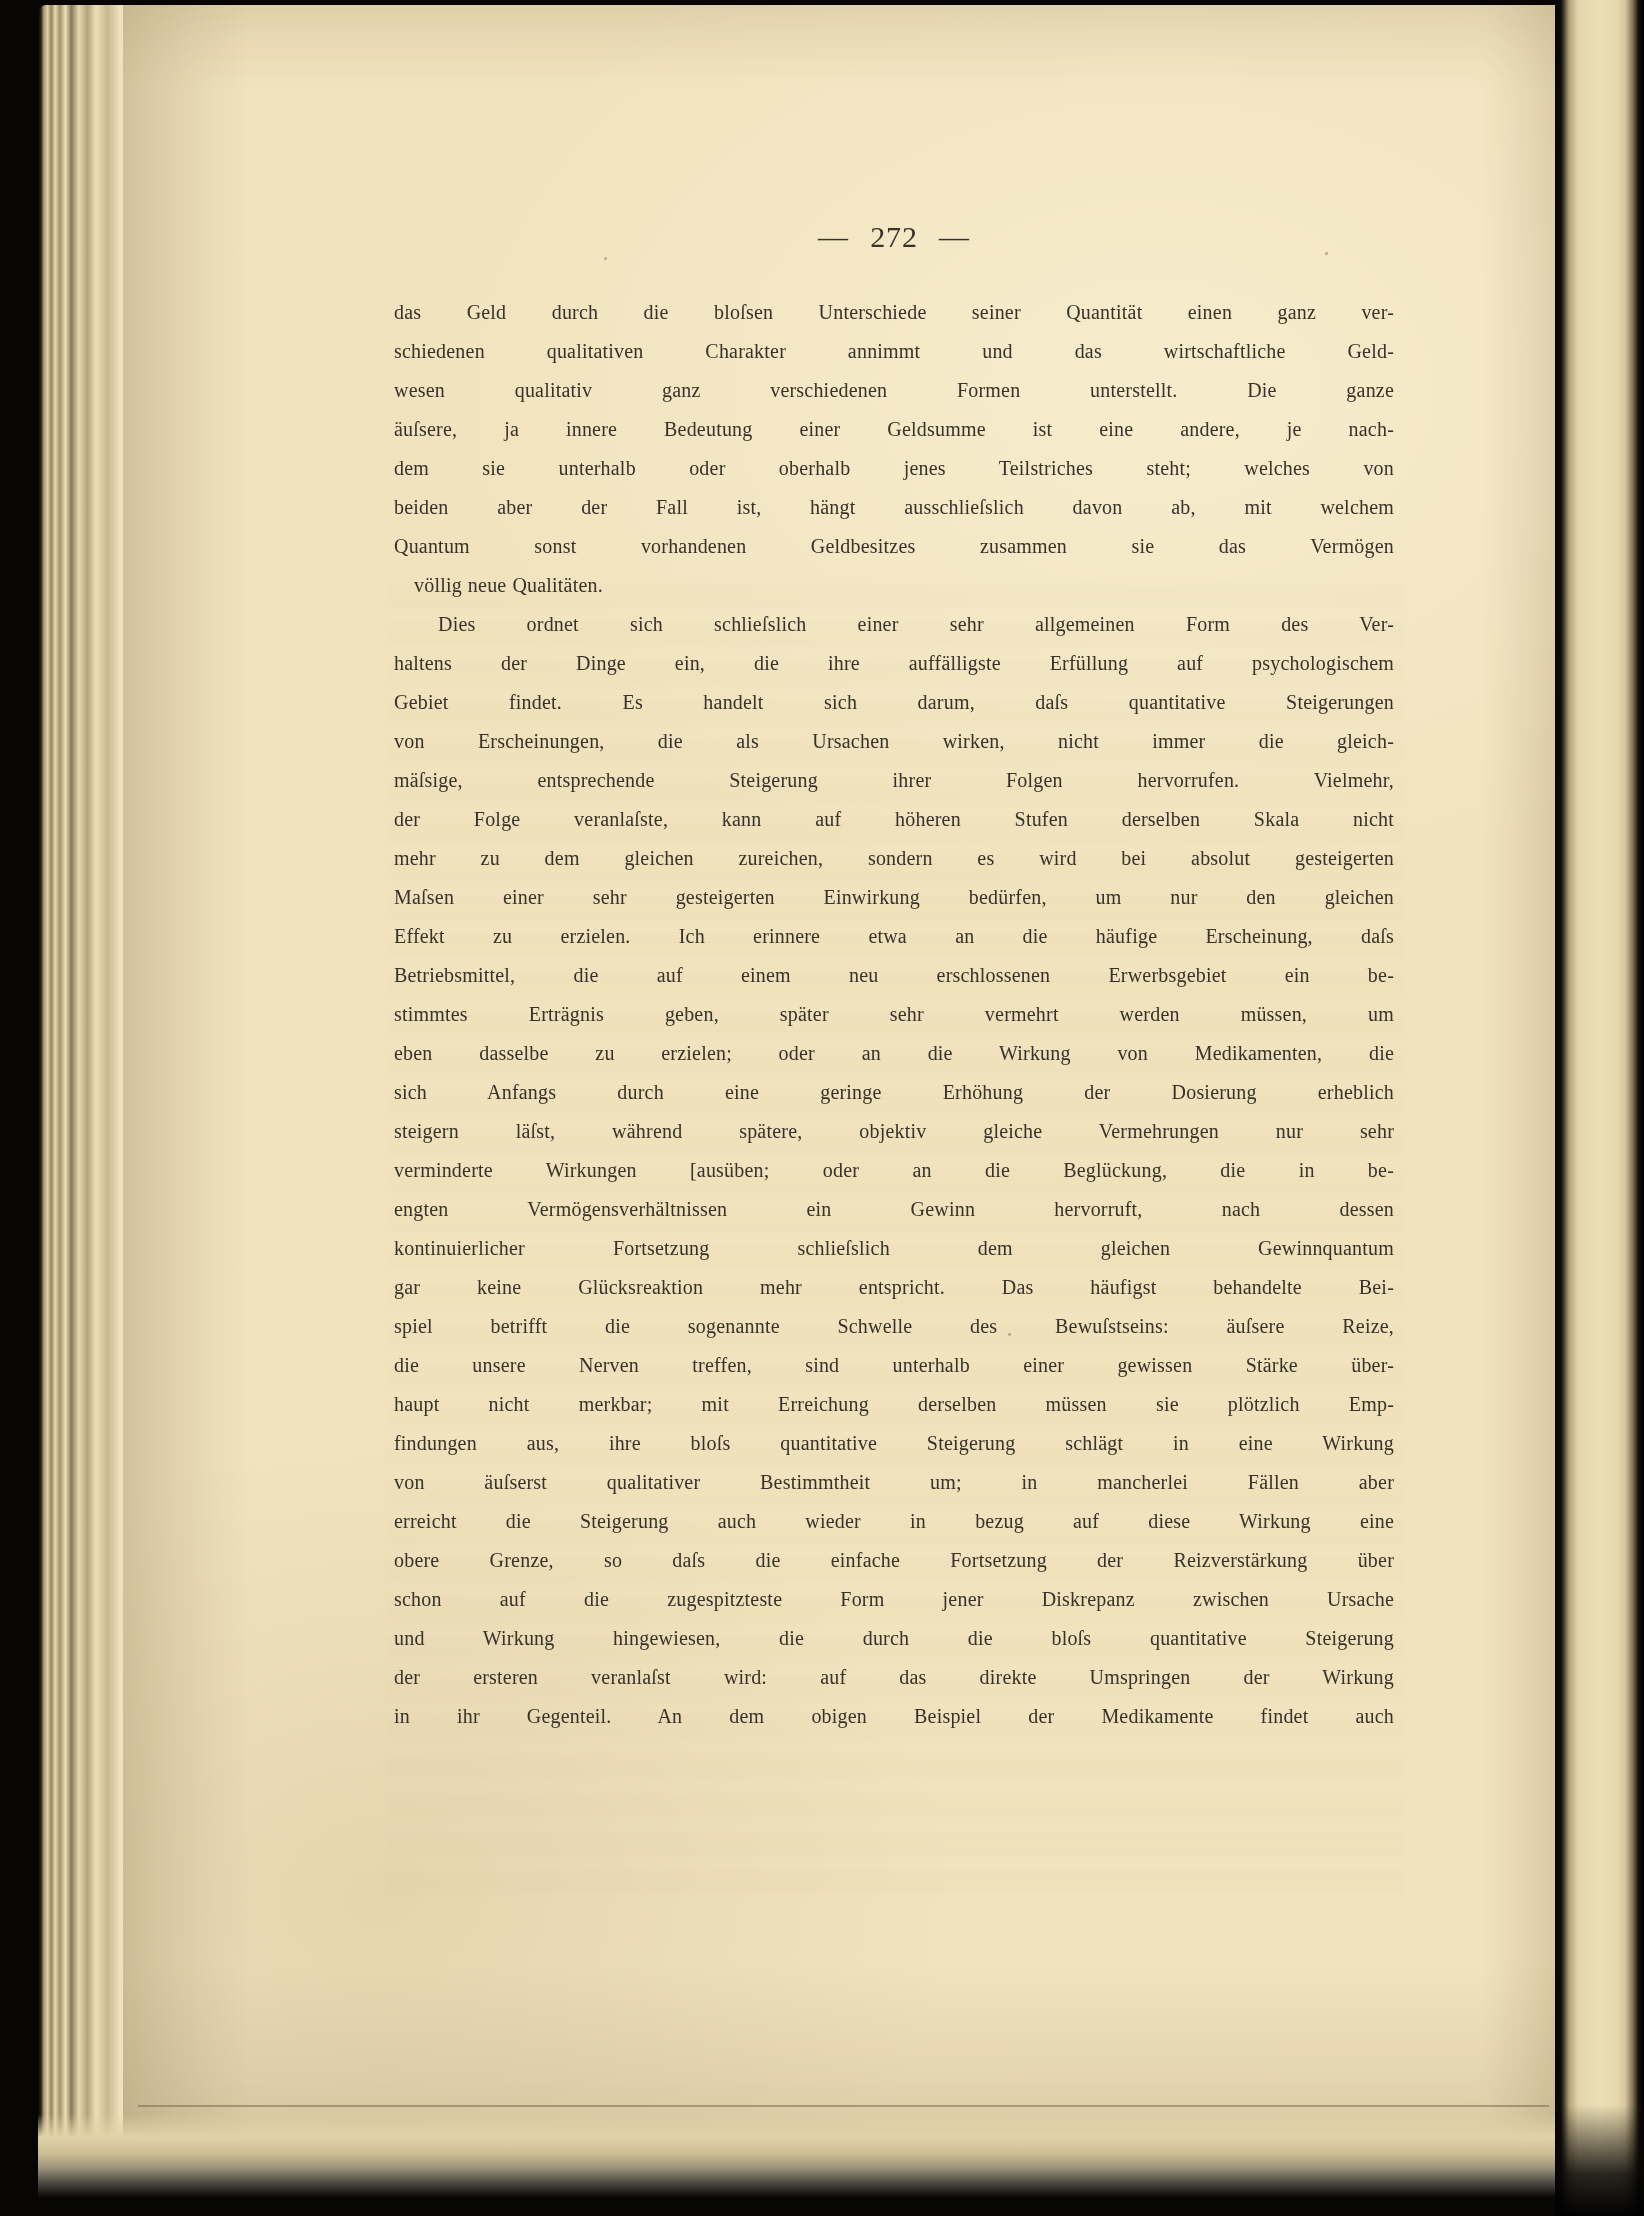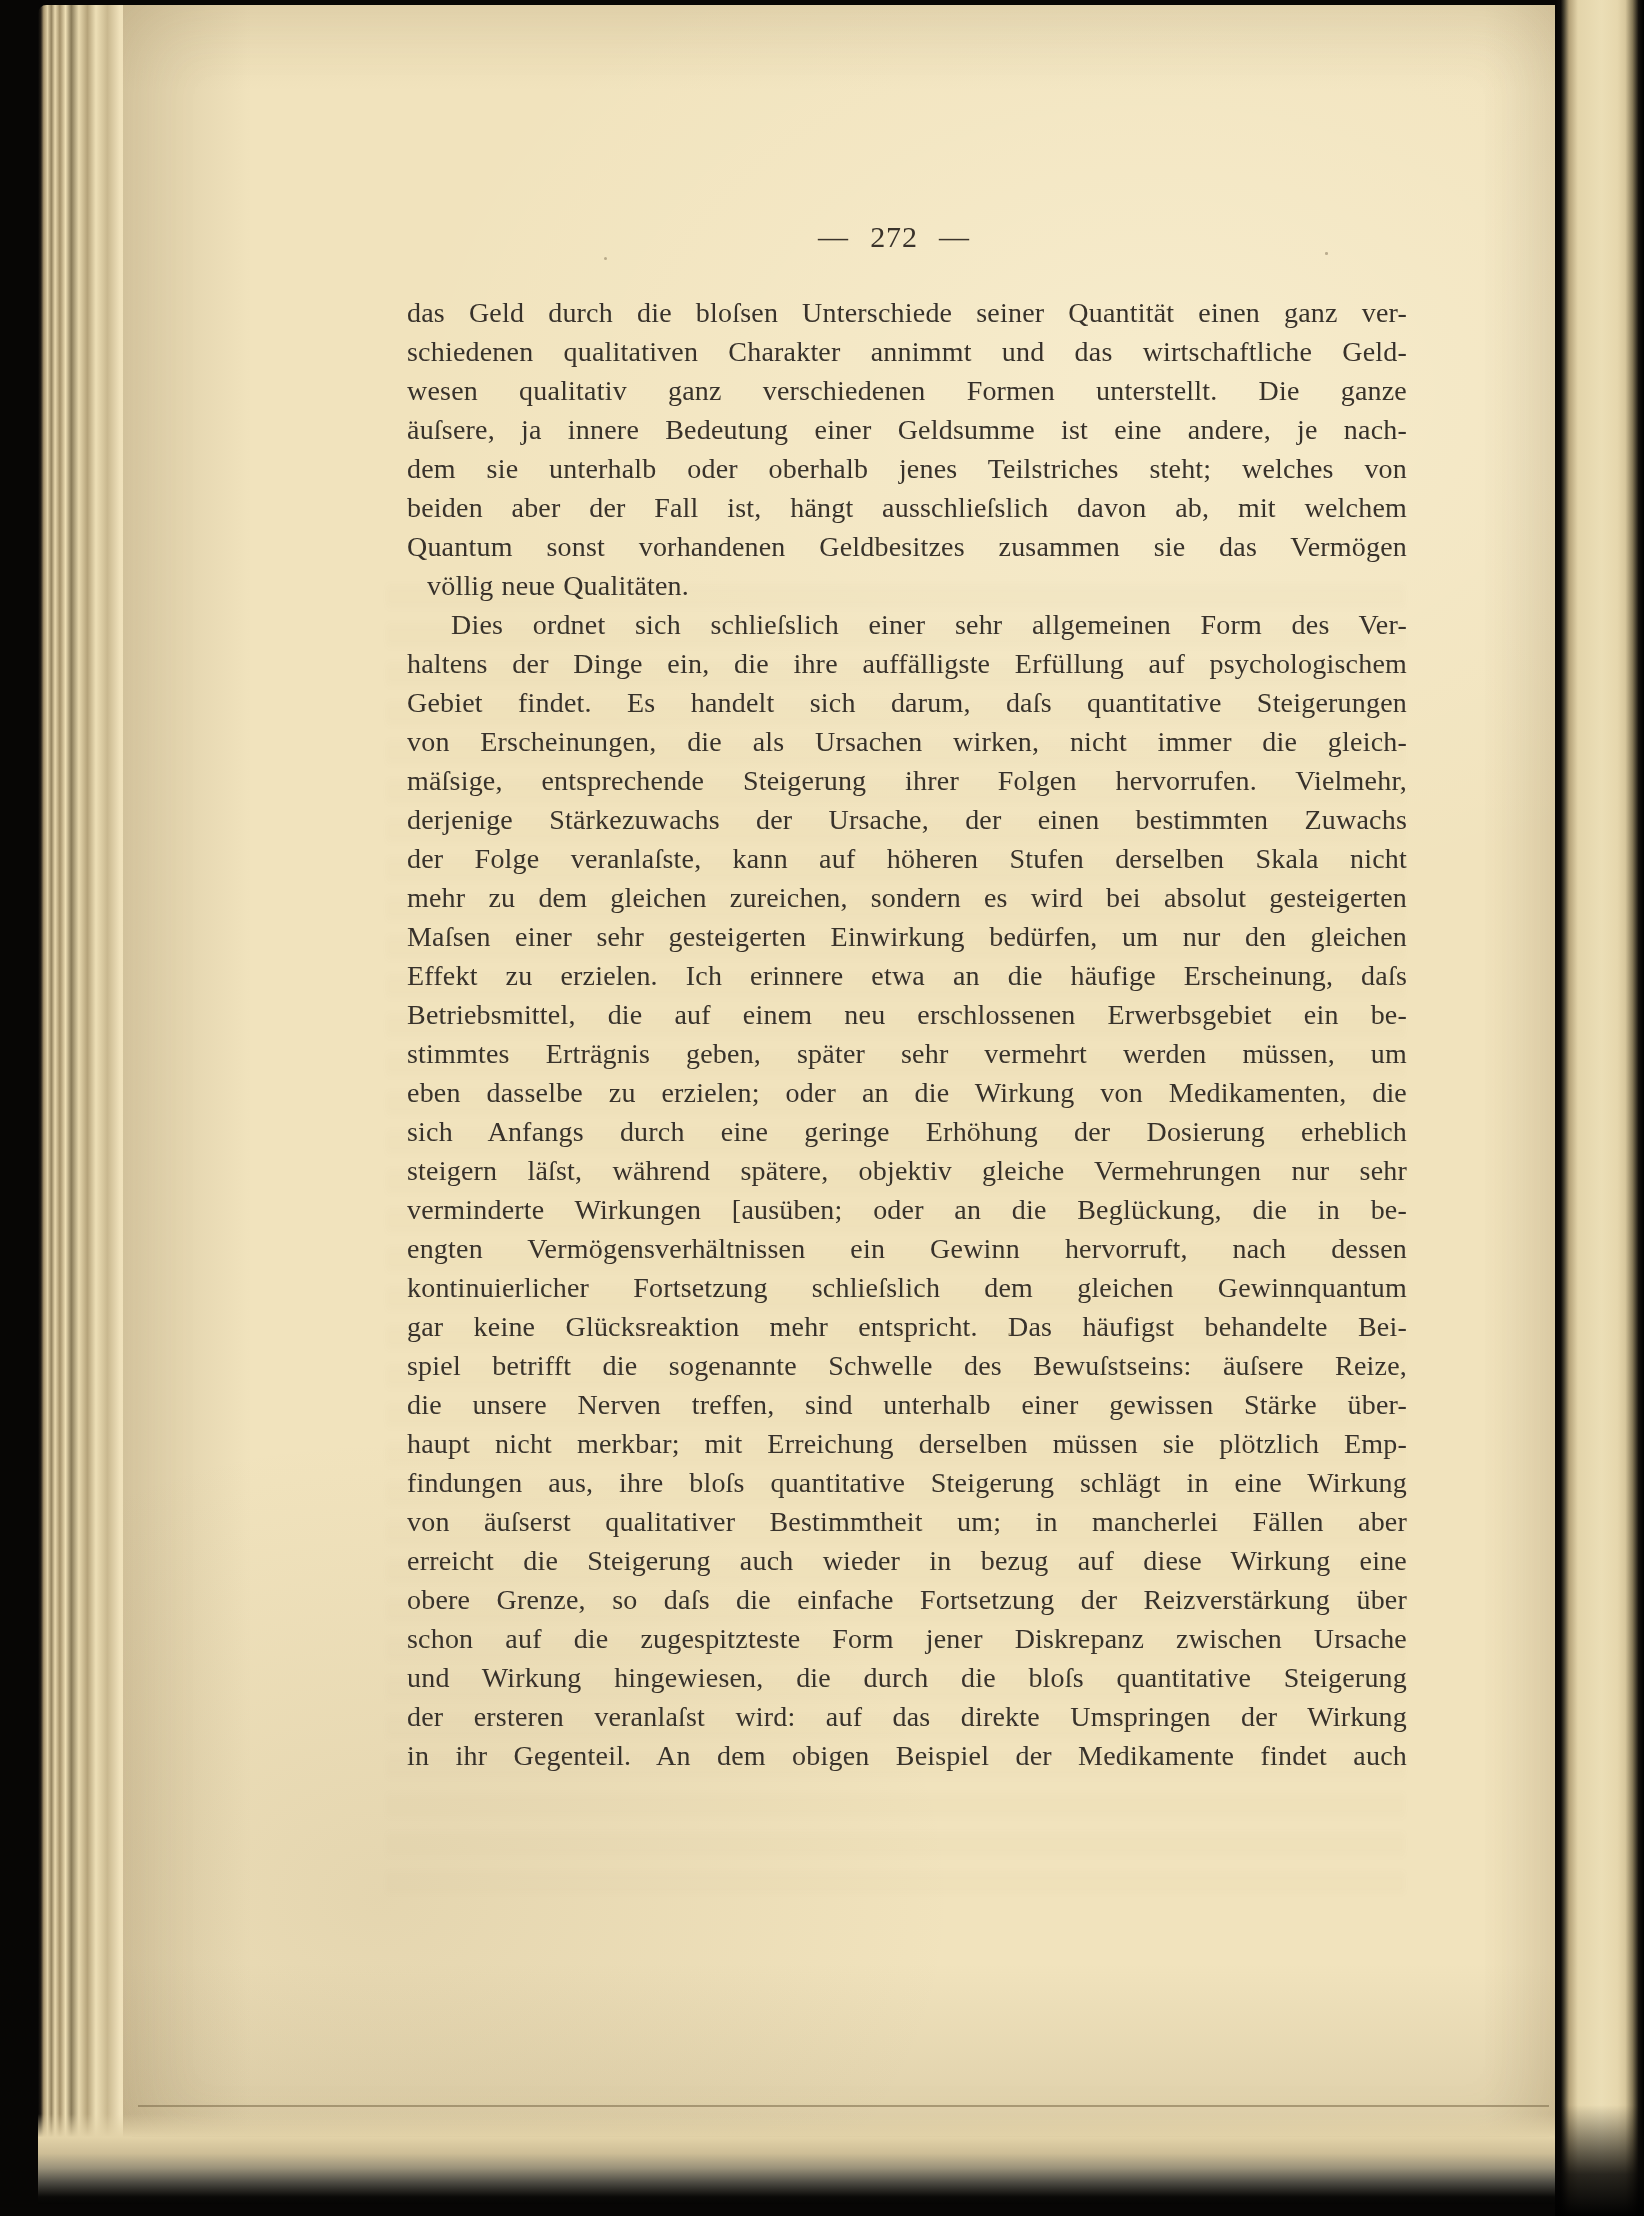--- a/index.html
+++ b/index.html
@@ -46,22 +46,22 @@
 
   
   .pagehead {
     position:absolute; left:271px; top:215px; width:1000px;
     display:flex; justify-content:center; align-items:center; gap:21.4px;
     font-size:30px; color:#3a332b; letter-spacing:0.8px;
   }
 
   
   .textblock {
-    position:absolute; left:284px; top:288px; width:1000px;
-    font-size:28px; line-height:39px; color:#38322b;
+    position:absolute; left:271px; top:288px; width:1000px;
+    font-size:20px; line-height:39px; color:#38322b;
     letter-spacing:0.2px; word-spacing:0.8px;
   }
   .line {
     height:39px; overflow:hidden;
     text-align:justify; text-align-last:justify;
     hyphens:none; white-space:normal;
   }
   .line.short { text-align-last:left;margin-left:20px; }
   .line.first { text-indent:44px; }
 
@@ -123,21 +123,20 @@
         <div class="line">beiden aber der Fall ist, hängt ausschlieſslich davon ab, mit welchem</div>
         <div class="line">Quantum sonst vorhandenen Geldbesitzes zusammen sie das Vermögen</div>
         <div class="line short">völlig neue Qualitäten.</div>
       </div>
       <div>
         <div class="line first">Dies ordnet sich schlieſslich einer sehr allgemeinen Form des Ver-</div>
         <div class="line">haltens der Dinge ein, die ihre auffälligste Erfüllung auf psychologischem</div>
         <div class="line">Gebiet findet. Es handelt sich darum, daſs quantitative Steigerungen</div>
         <div class="line">von Erscheinungen, die als Ursachen wirken, nicht immer die gleich-</div>
         <div class="line">mäſsige, entsprechende Steigerung ihrer Folgen hervorrufen. Vielmehr,</div>
-        <div class="line">derjenige Stärkezuwachs der Ursache, der einen bestimmten Zuwachs</div>
         <div class="line">der Folge veranlaſste, kann auf höheren Stufen derselben Skala nicht</div>
         <div class="line">mehr zu dem gleichen zureichen, sondern es wird bei absolut gesteigerten</div>
         <div class="line">Maſsen einer sehr gesteigerten Einwirkung bedürfen, um nur den gleichen</div>
         <div class="line">Effekt zu erzielen. Ich erinnere etwa an die häufige Erscheinung, daſs</div>
         <div class="line">Betriebsmittel, die auf einem neu erschlossenen Erwerbsgebiet ein be-</div>
         <div class="line">stimmtes Erträgnis geben, später sehr vermehrt werden müssen, um</div>
         <div class="line">eben dasselbe zu erzielen; oder an die Wirkung von Medikamenten, die</div>
         <div class="line">sich Anfangs durch eine geringe Erhöhung der Dosierung erheblich</div>
         <div class="line">steigern läſst, während spätere, objektiv gleiche Vermehrungen nur sehr</div>
         <div class="line">verminderte Wirkungen [ausüben; oder an die Beglückung, die in be-</div>

